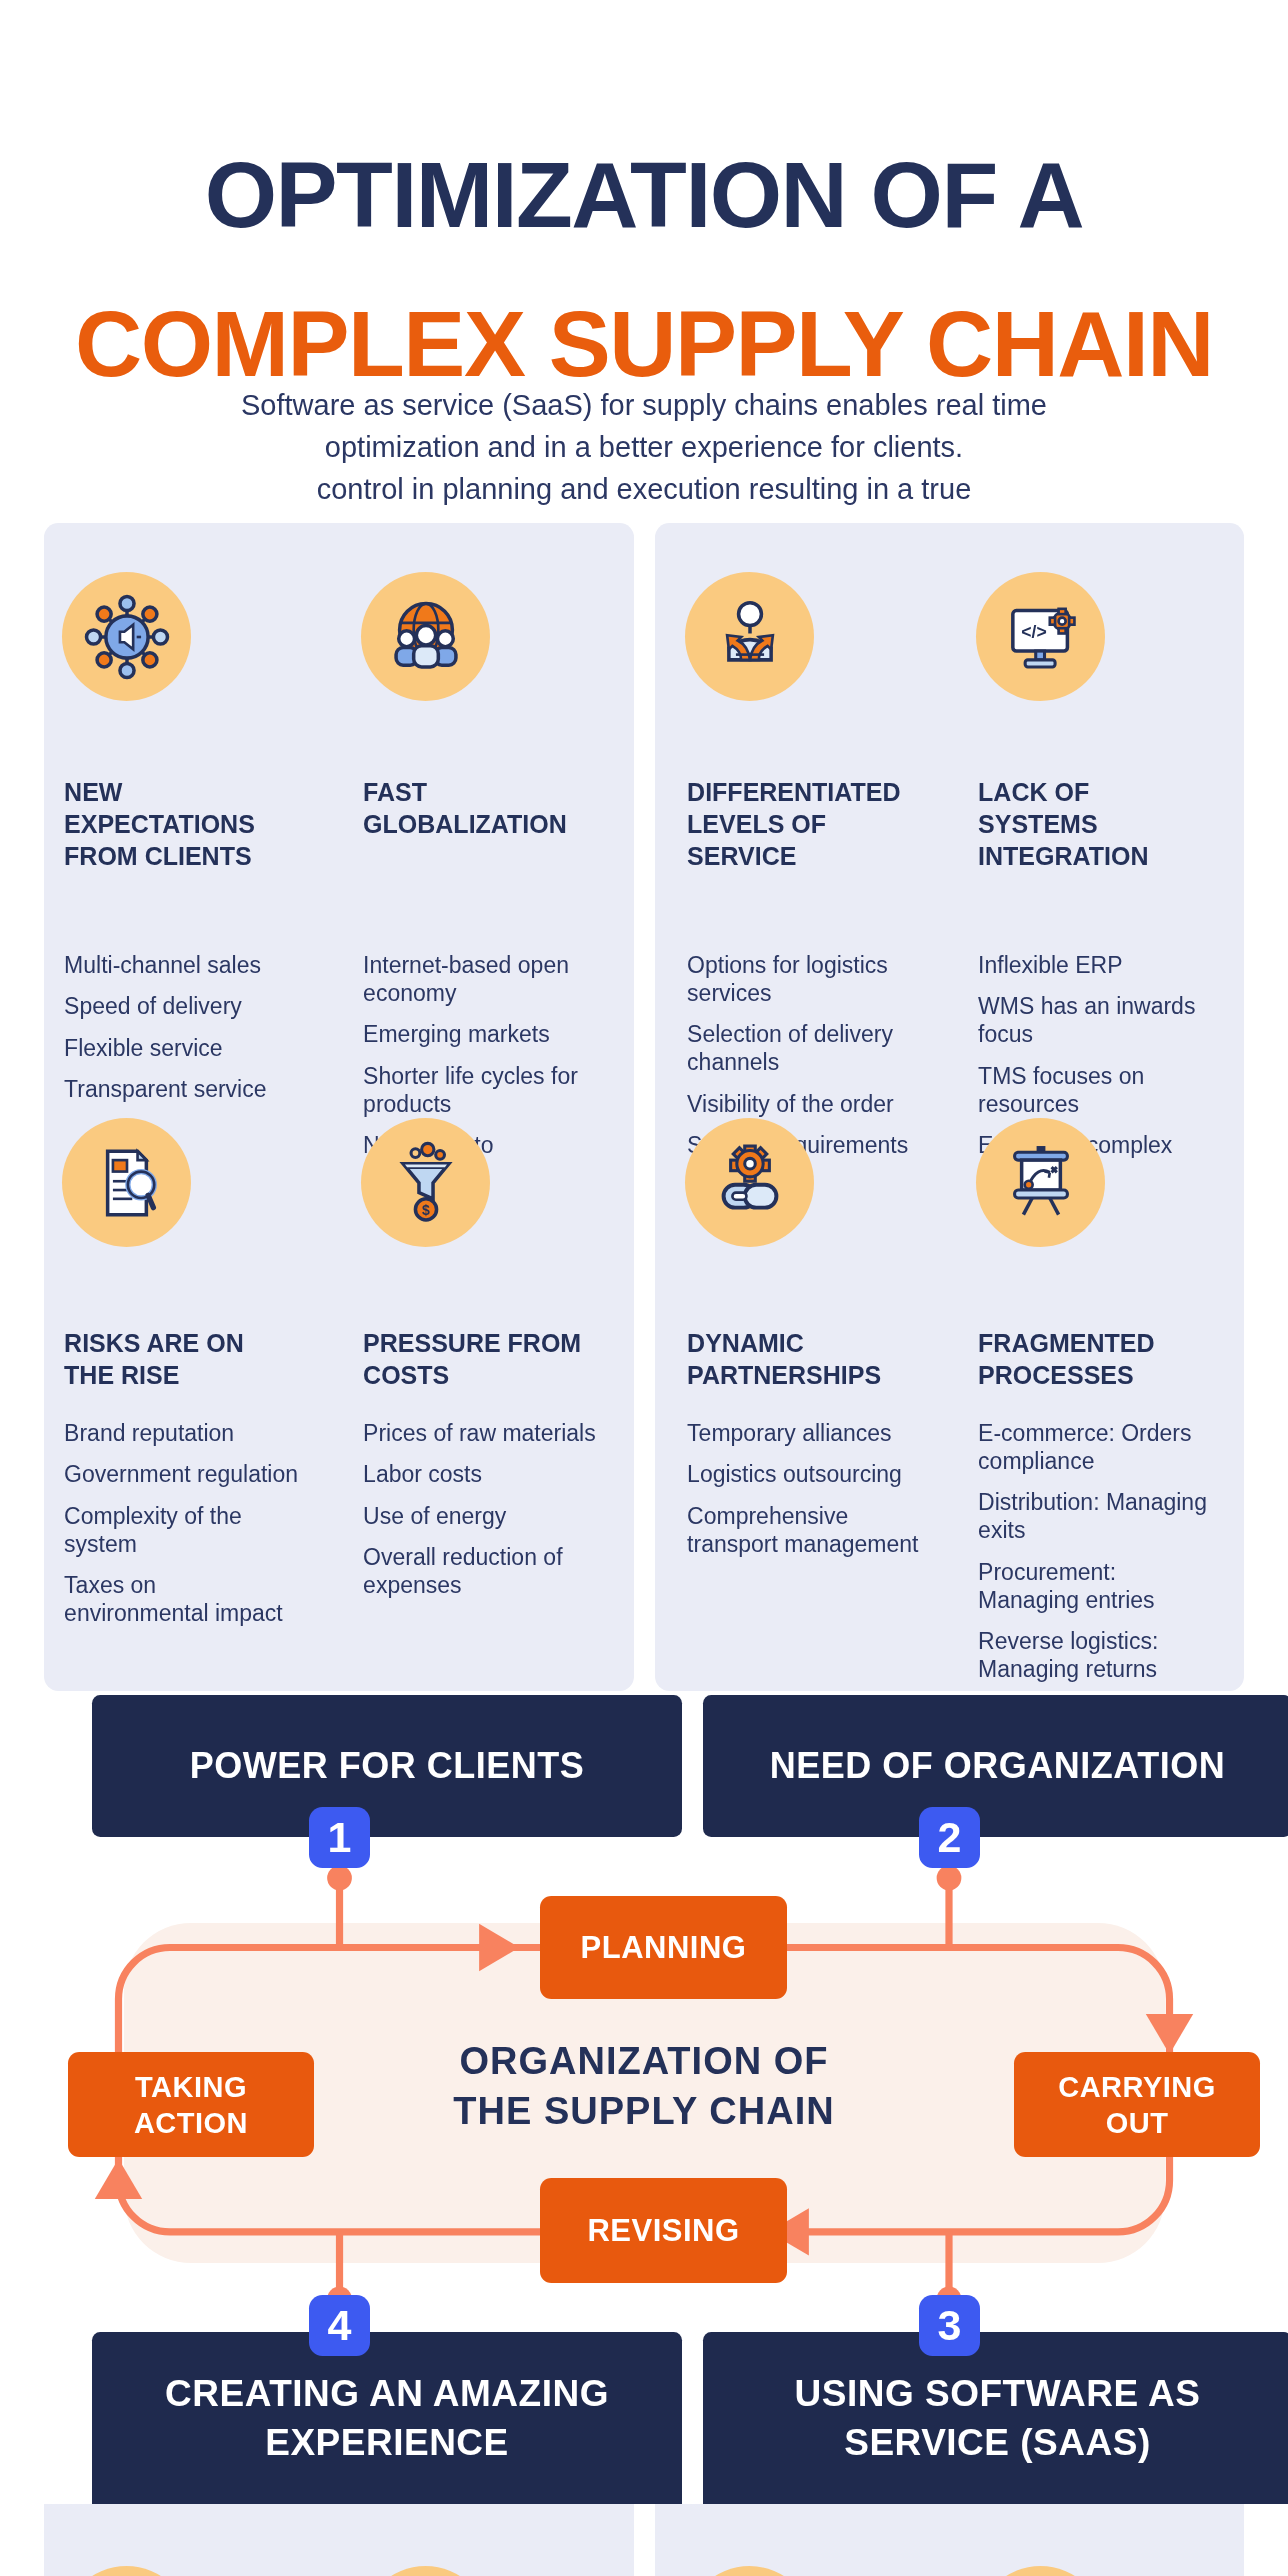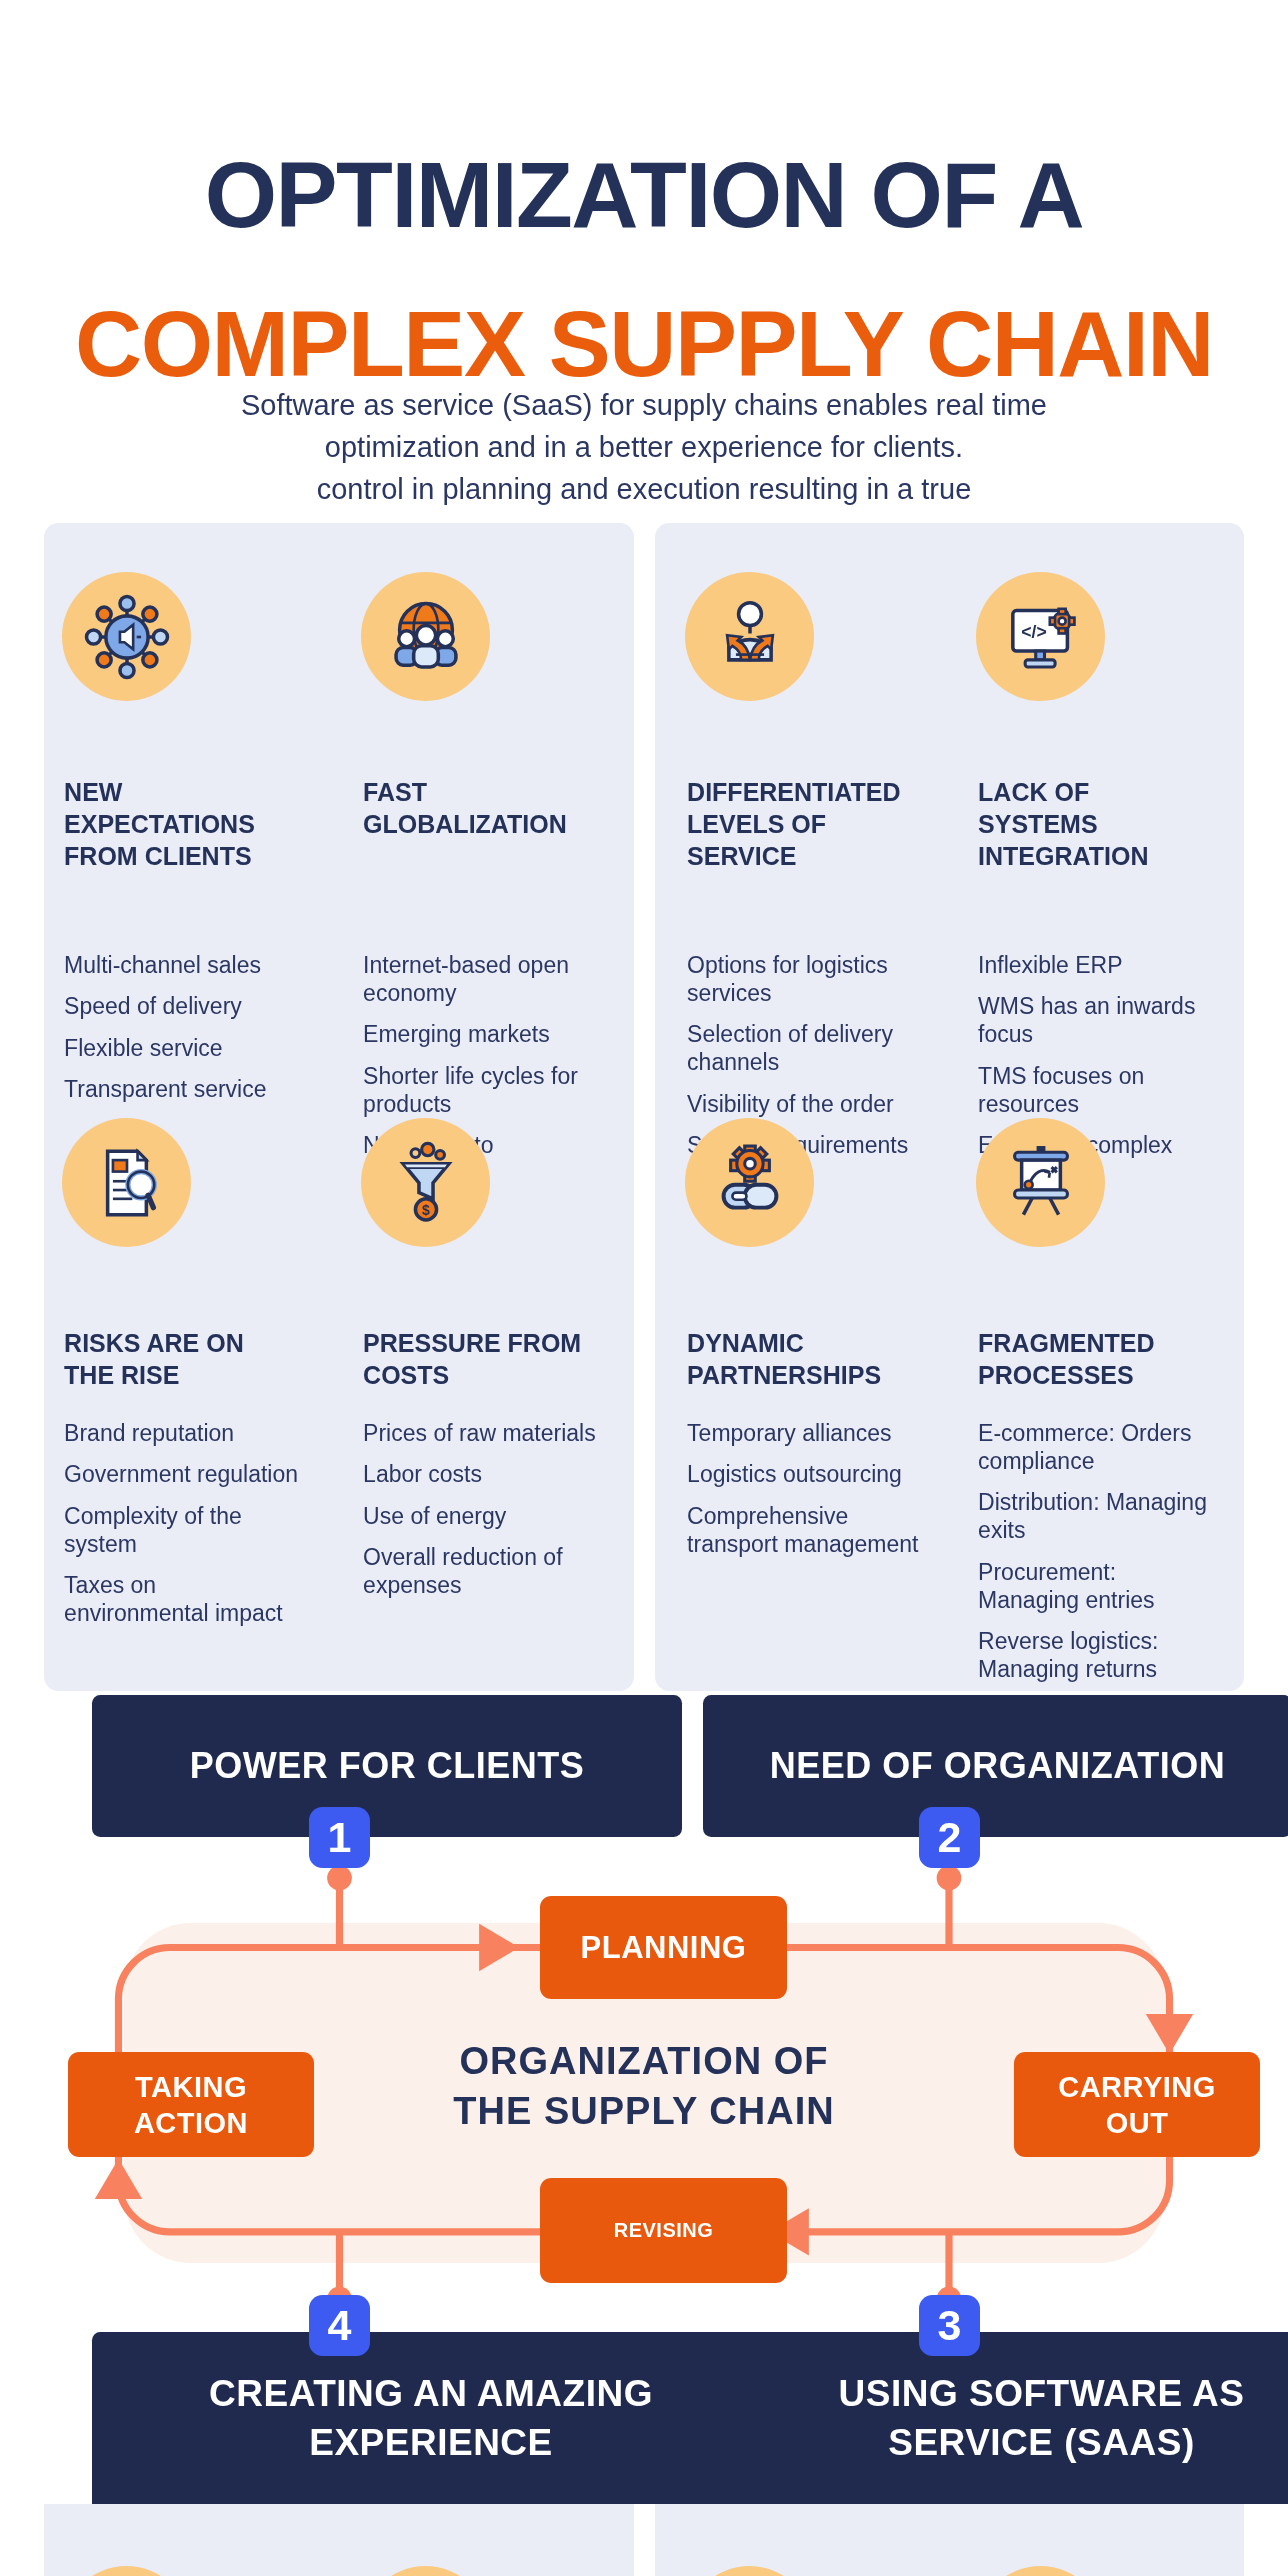--- a/index.html
+++ b/index.html
@@ -12,21 +12,21 @@
   .title .l2{color:#E95D0D;display:block;}
   .subtitle{position:absolute;left:129px;top:384px;width:1030px;text-align:center;
             font-size:29px;line-height:42px;color:#2B3763;}
   .subtitle span{display:block;}
   
   .lpanel{position:absolute;background:#EAECF6;border-radius:14.4px;}
   .nbar{position:absolute;background:#1F2A4E;border-radius:8.2px;color:#fff;
         display:flex;align-items:center;justify-content:center;text-align:center;
         font-weight:bold;letter-spacing:0.5px;margin-left:48px;}
   .nbar.single{font-size:36px;}
-  .nbar.double{font-size:37px;line-height:49px;border-radius:8.2px 8.2px 0 0;padding-left:44px;}
+  .nbar.double{font-size:37px;line-height:49px;border-radius:8.2px 8.2px 0 0;}
   .badge{position:absolute;width:61px;height:61px;background:#3D5AF1;border-radius:13.4px;
          color:#fff;font-size:43px;font-weight:bold;display:flex;align-items:center;
          justify-content:center;z-index:6;}
   
   .feature{position:absolute;width:278px;}
   .circ{position:absolute;top:0;left:0;width:129px;height:129px;border-radius:50%;
         background:#FACA80;display:flex;align-items:center;justify-content:center;}
   .ft{position:absolute;left:2.1px;width:222px;font-size:25px;line-height:32px;
       font-weight:bold;color:#243159;}
   .fi{position:absolute;left:2.1px;width:242px;font-size:23px;line-height:28px;color:#2B3763;
@@ -295,21 +295,21 @@
       <polygon points="2270,437 2224,359 2316,359"></polygon>
     </g>
   </svg>
   <div class="obox" style="left:520px;top:1896px;width:247px;height:103px;font-size:31px;">
     <span>PLANNING</span>
   </div>
   <div class="obox" style="left:994px;top:2052px;width:246px;height:105px;font-size:29px;line-height:36px;">
     <span>CARRYING
 OUT</span>
   </div>
-  <div class="obox" style="left:520px;top:2178px;width:247px;height:105px;font-size:20px;">
+  <div class="obox" style="left:520px;top:2178px;width:247px;height:105px;font-size:31px;">
     <span>REVISING</span>
   </div>
   <div class="obox" style="left:48px;top:2052px;width:246px;height:105px;font-size:29px;line-height:36px;">
     <span>TAKING
 ACTION</span>
   </div>
   <div class="cytitle">
     <span>ORGANIZATION OF</span>
     <span>THE SUPPLY CHAIN</span>
   </div>

